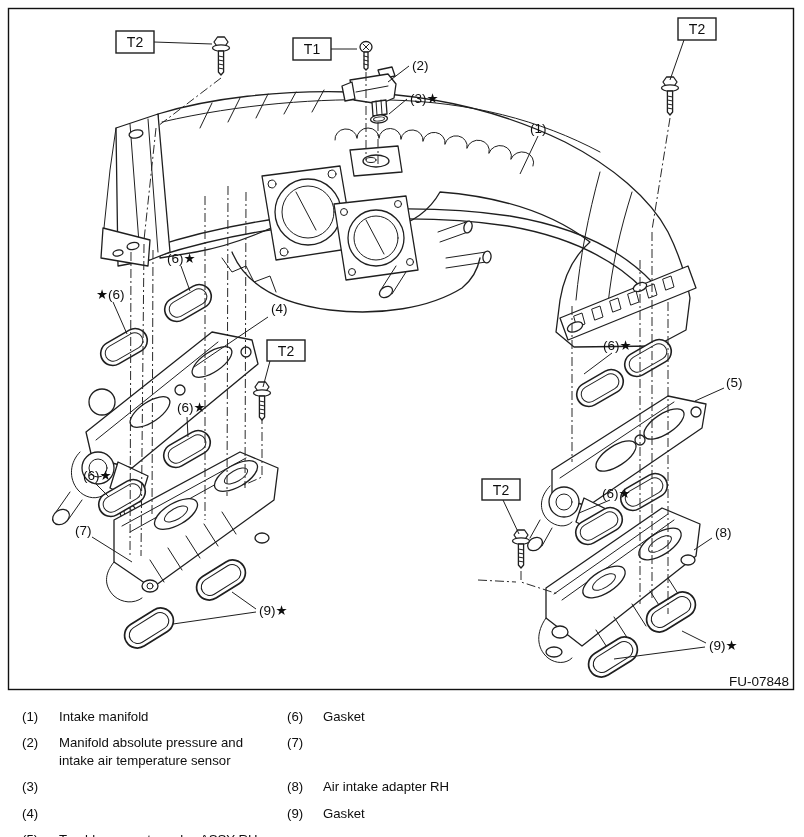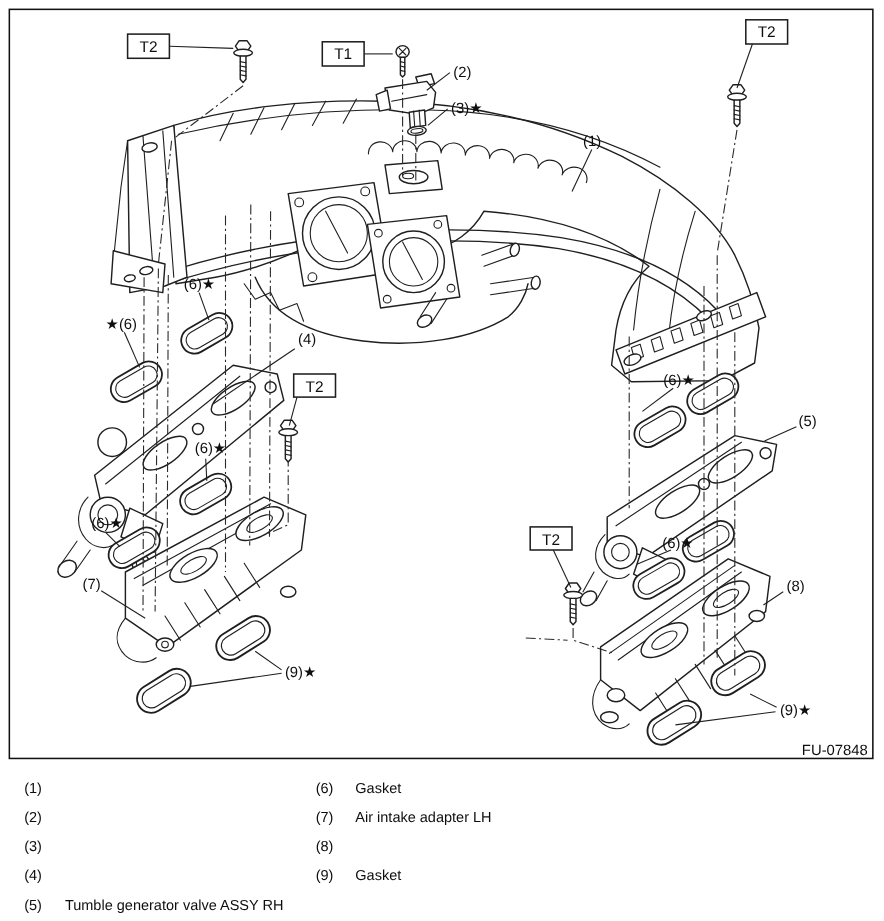--- a/index.html
+++ b/index.html
@@ -295,25 +295,27 @@
   <text x="726" y="387">(5)</text>
   <text x="602" y="498">(6)★</text>
   <text x="715" y="537">(8)</text>
   <text x="709" y="650">(9)★</text>
 
   <text class="code" x="789" y="686">FU-07848</text>
 </svg>
 
 <div class="legend">
   <span class="num" style="grid-area:1/1">(1)</span>
+  <span class="txt" style="grid-area:1/2">Intake manifold</span>
   <span class="num" style="grid-area:2/1">(2)</span>
+  <span class="txt" style="grid-area:2/2">Manifold absolute pressure and intake air temperature sensor</span>
   <span class="num" style="grid-area:3/1">(3)</span>
   <span class="num" style="grid-area:4/1">(4)</span>
   <span class="num" style="grid-area:5/1">(5)</span>
   <span class="txt" style="grid-area:5/2">Tumble generator valve ASSY RH</span>
   <span class="num" style="grid-area:1/3">(6)</span>
   <span class="txt" style="grid-area:1/4">Gasket</span>
   <span class="num" style="grid-area:2/3">(7)</span>
-  <span class="txt" style="grid-area:2/4">Air intake adapter LH</span>
   <span class="num" style="grid-area:3/3">(8)</span>
+  <span class="txt" style="grid-area:3/4">Air intake adapter RH</span>
   <span class="num" style="grid-area:4/3">(9)</span>
   <span class="txt" style="grid-area:4/4">Gasket</span>
 </div>
 
 </body></html>

